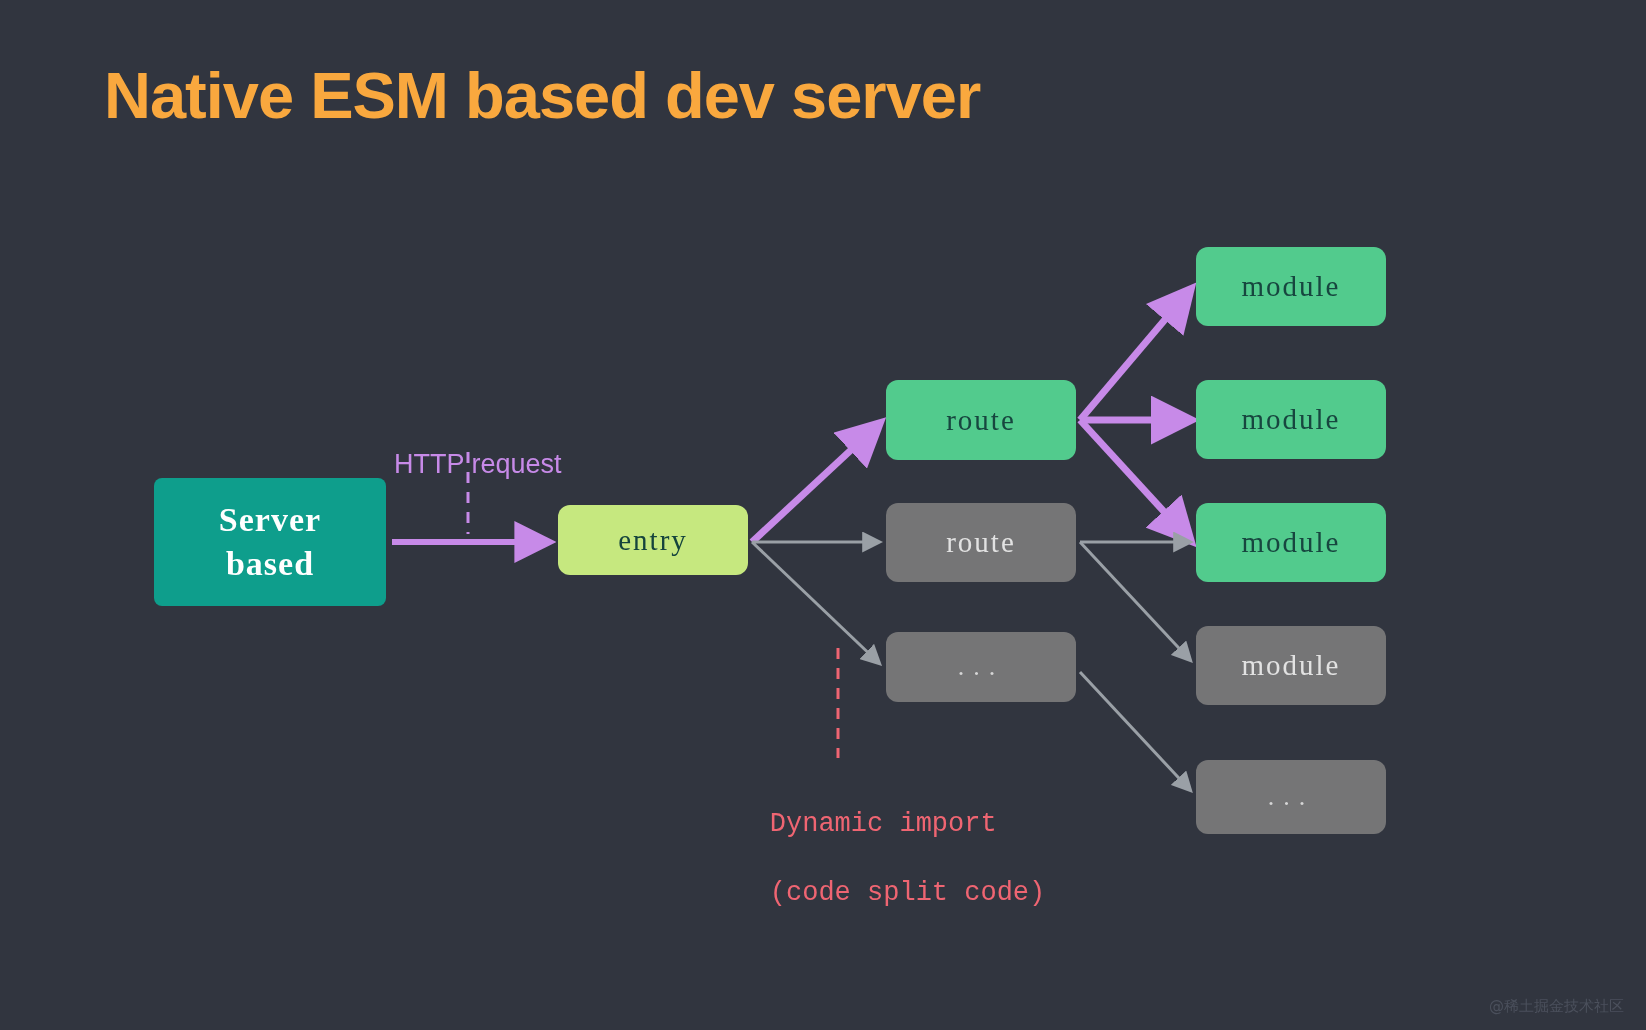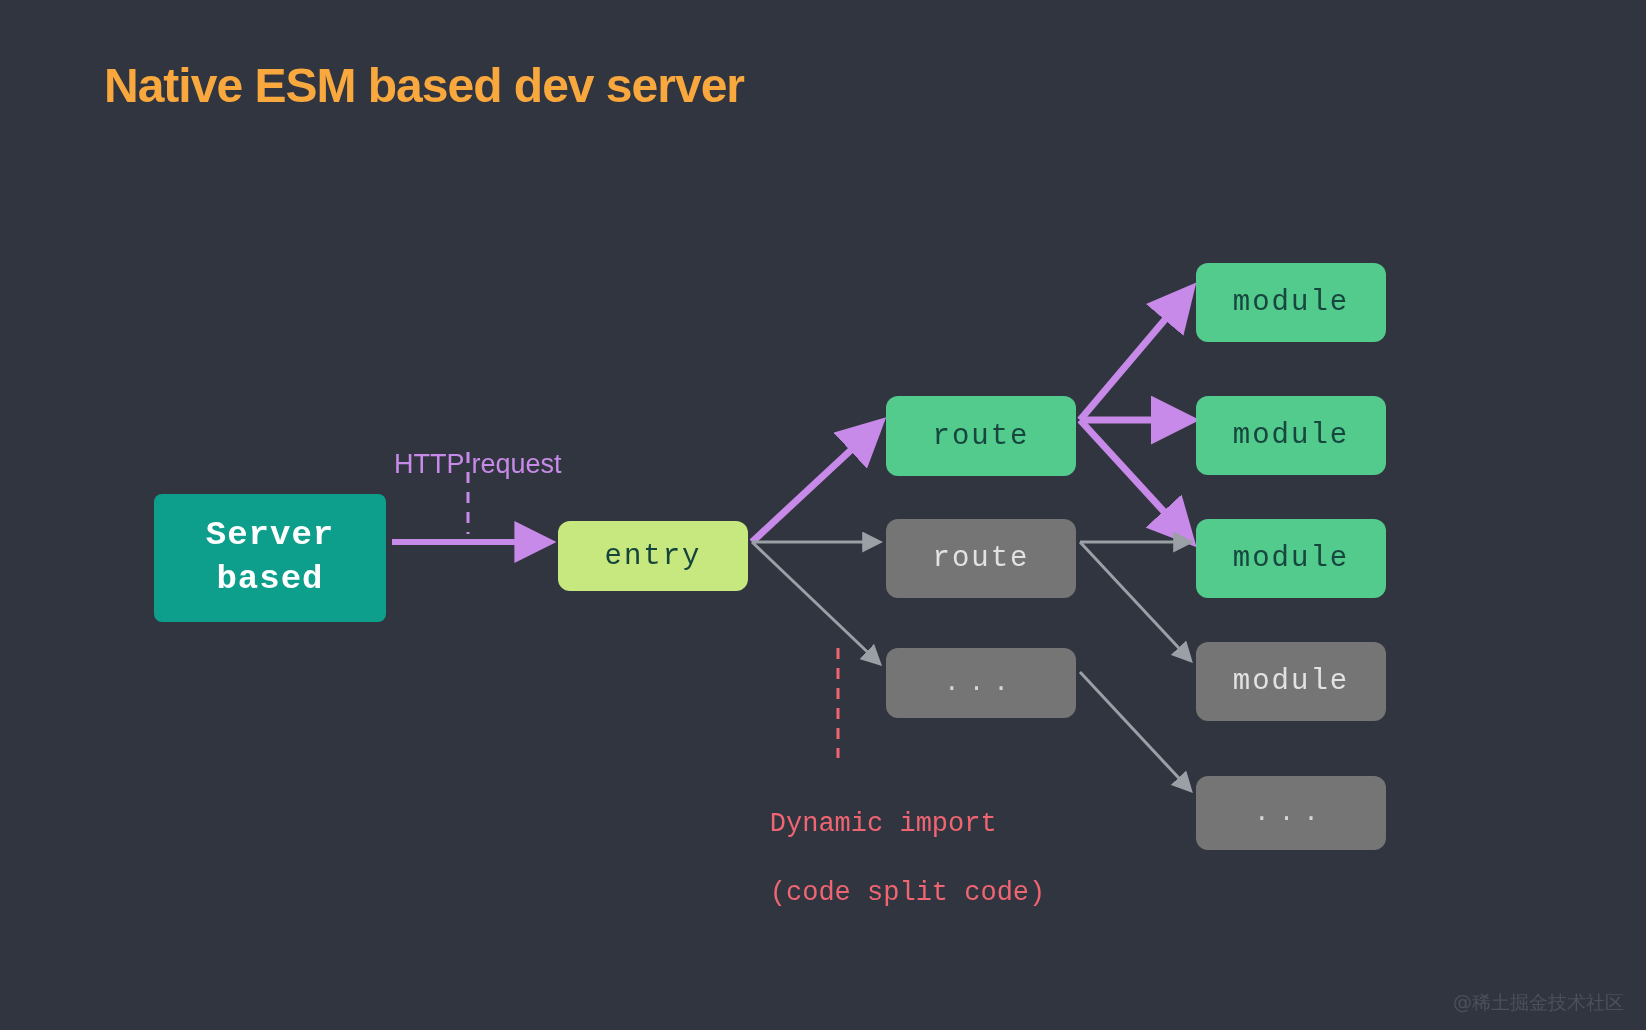--- a/index.html
+++ b/index.html
@@ -13,44 +13,43 @@
     height: 1030px;
     background: #31353f;
     overflow: hidden;
     font-family: "Liberation Sans", sans-serif;
   }
   #title {
     position: absolute;
     left: 104px;
     top: 58px;
     font-family: "Liberation Sans", sans-serif;
-    font-size: 48px;
+    font-size: 65px;
     font-weight: 700;
     letter-spacing: -1px;
     color: #f9a83e;
     white-space: nowrap;
   }
   svg#wires {
     position: absolute;
     left: 0;
     top: 0;
     width: 1646px;
     height: 1030px;
   }
   .node {
     position: absolute;
     border-radius: 12px;
     display: flex;
     align-items: center;
     justify-content: center;
-    font-family: Liberation Mono, monospace;
+    font-family: Liberation Serif, serif;
     font-size: 29px;
     letter-spacing: 2px;
     box-sizing: border-box;
-    margin-top: 16px;
   }
   .node.server {
     background: #0e9e8c;
     color: #ffffff;
     font-weight: 700;
     font-size: 34px;
     line-height: 1.28;
     text-align: center;
     letter-spacing: 1px;
     border-radius: 8px;
@@ -83,21 +82,21 @@
     color: #c78ae8;
   }
   .label.dyn {
     color: #ef6572;
   }
   #watermark {
     position: absolute;
     right: 22px;
     bottom: 14px;
     font-family: "DejaVu Sans", sans-serif;
-    font-size: 19px;
+    font-size: 15px;
     color: #4b505c;
     white-space: nowrap;
   }
 </style>
 </head>
 <body>
 
 <div id="slide">
 
   <div id="title">Native ESM based dev server</div>

